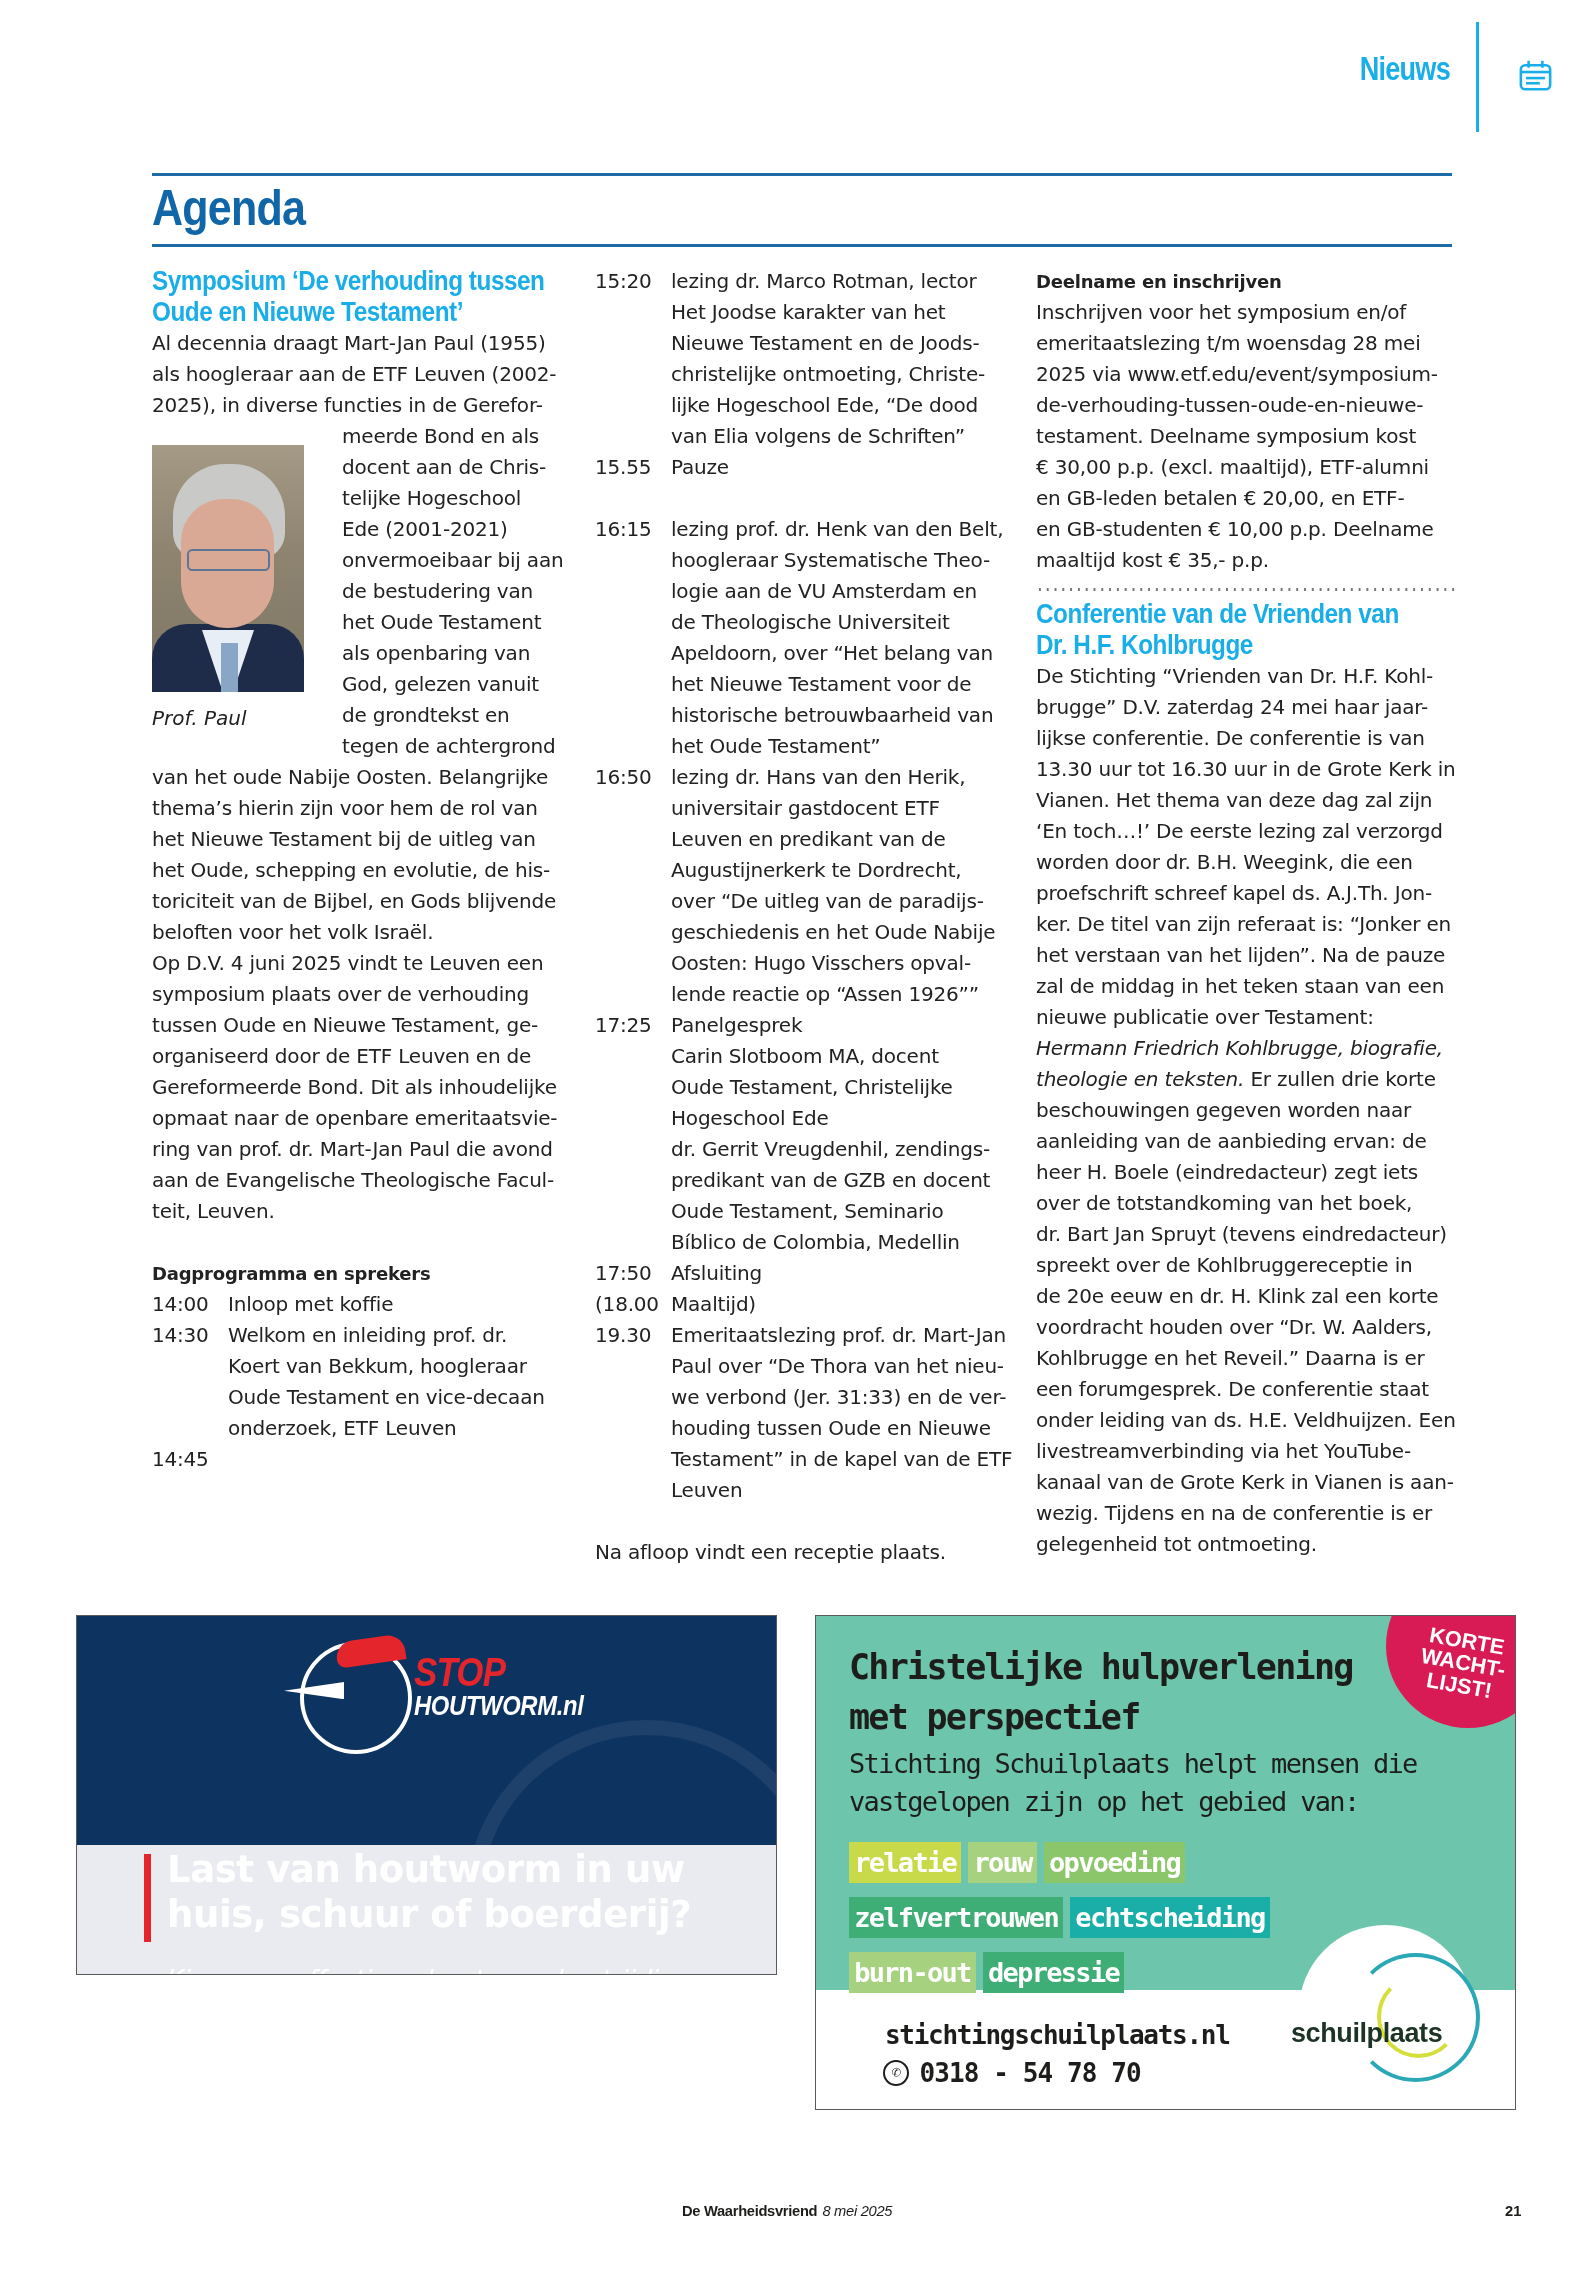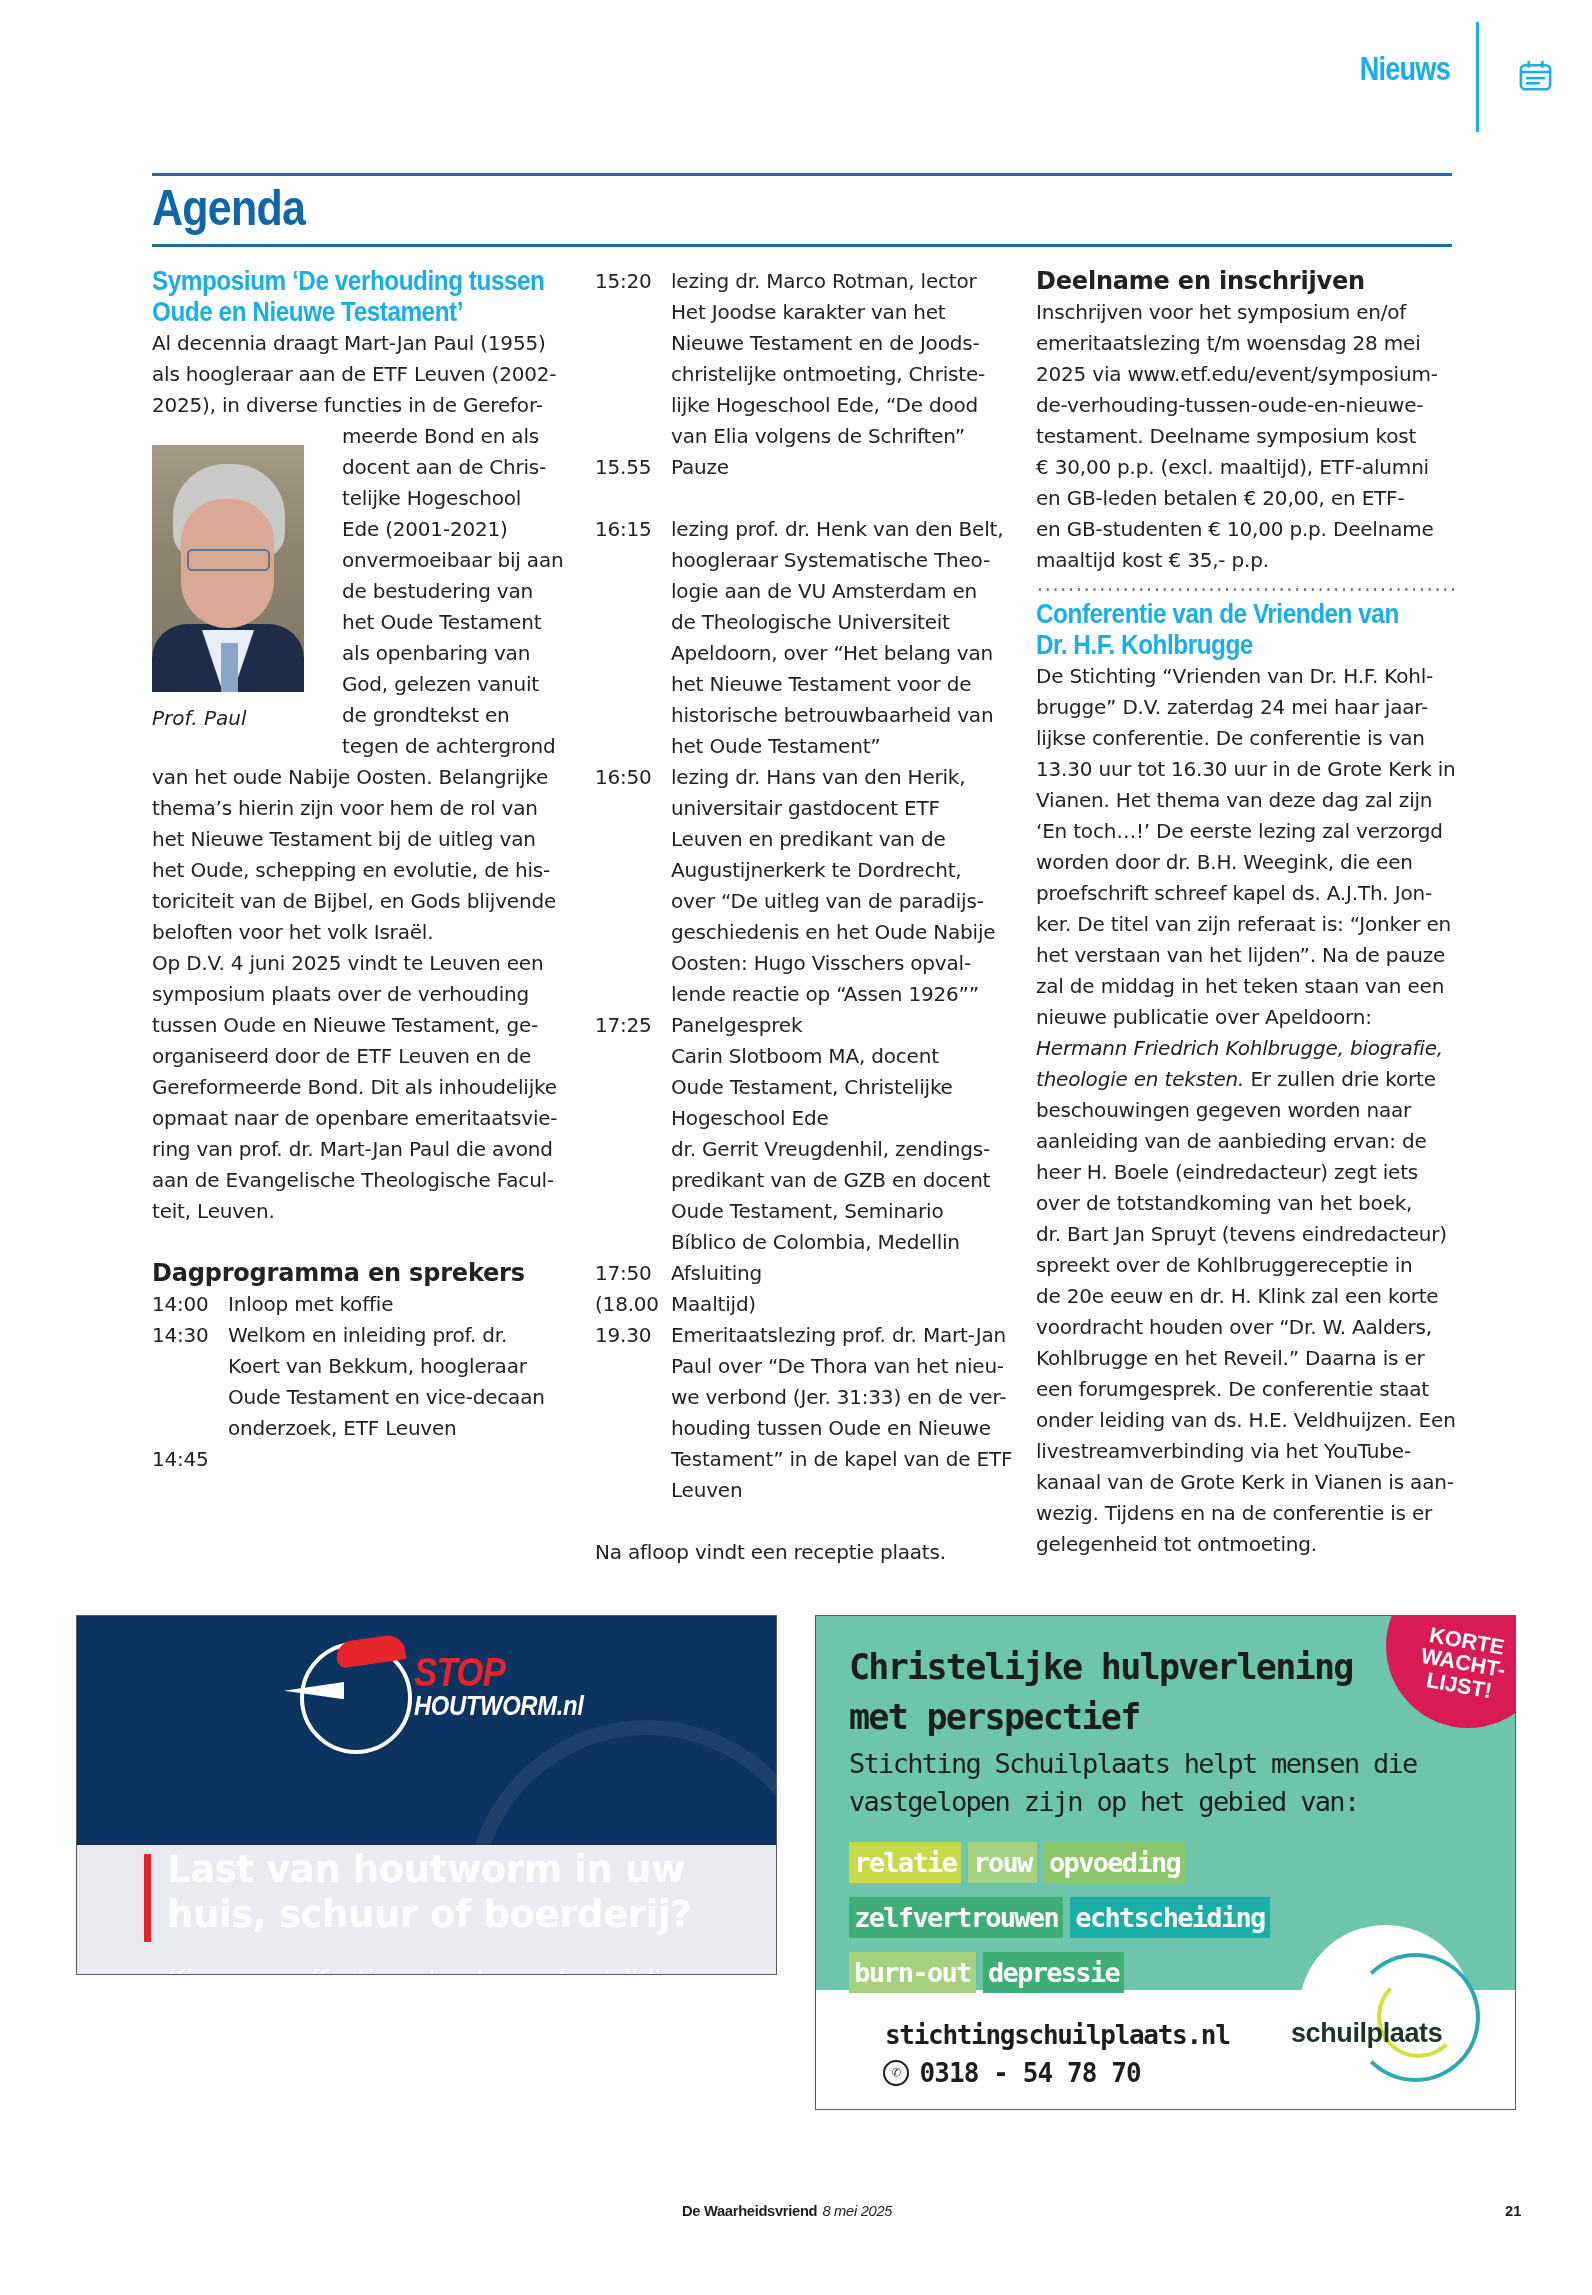--- a/index.html
+++ b/index.html
@@ -23,21 +23,21 @@
   
   .col { position: absolute; top: 266px; font-size: 20px; line-height: 31px;
     font-family: "DejaVu Sans", sans-serif; color: #222; letter-spacing: -0.2px; }
   .col1 { left: 152px; width: 414px; }
   .col2 { left: 595px; width: 423px; }
   .col3 { left: 1036px; width: 419px; }
 
   .h-blue { font-family: "Liberation Sans", sans-serif; font-weight: 700; font-size: 27px;
     line-height: 31px; color: #19aee8; letter-spacing: -0.5px; transform: scaleX(0.9);
     transform-origin: left center; white-space: nowrap; }
-  .h-bold { font-weight: 700; font-size: 24px; }
+  .h-bold { font-weight: 700; font-size: 18px; }
   .line { white-space: nowrap; display: block; height: 31px; }
   .indent { padding-left: 190px; }
   .gap { height: 31px; }
   .italic { font-style: italic; }
 
   .photo { position: absolute; left: 152px; top: 445px; width: 152px; height: 247px;
     background: linear-gradient(180deg, #a59a85 0%, #8f8570 40%, #7d7565 100%); overflow: hidden; }
   .photo .hair { position: absolute; left: 21px; top: 19px; width: 112px; height: 95px;
     border-radius: 52px 52px 26px 26px; background: #c9c9c7; }
   .photo .face { position: absolute; left: 29px; top: 54px; width: 93px; height: 129px;
@@ -331,21 +331,21 @@
     <span class="line">brugge” D.V. zaterdag 24 mei haar jaar-</span>
     <span class="line">lijkse conferentie. De conferentie is van</span>
     <span class="line">13.30 uur tot 16.30 uur in de Grote Kerk in</span>
     <span class="line">Vianen. Het thema van deze dag zal zijn</span>
     <span class="line">‘En toch…!’ De eerste lezing zal verzorgd</span>
     <span class="line">worden door dr. B.H. Weegink, die een</span>
     <span class="line">proefschrift schreef kapel ds. A.J.Th. Jon-</span>
     <span class="line">ker. De titel van zijn referaat is: “Jonker en</span>
     <span class="line">het verstaan van het lijden”. Na de pauze</span>
     <span class="line">zal de middag in het teken staan van een</span>
-    <span class="line">nieuwe publicatie over Apeldoorn:</span>
+    <span class="line">nieuwe publicatie over Testament:</span>
     <span class="line italic">Hermann Friedrich Kohlbrugge, biografie,</span>
     <span class="line"><span class="italic">theologie en teksten.</span><span> Er zullen drie korte</span></span>
     <span class="line">beschouwingen gegeven worden naar</span>
     <span class="line">aanleiding van de aanbieding ervan: de</span>
     <span class="line">heer H. Boele (eindredacteur) zegt iets</span>
     <span class="line">over de totstandkoming van het boek,</span>
     <span class="line">dr. Bart Jan Spruyt (tevens eindredacteur)</span>
     <span class="line">spreekt over de Kohlbruggereceptie in</span>
     <span class="line">de 20e eeuw en dr. H. Klink zal een korte</span>
     <span class="line">voordracht houden over “Dr. W. Aalders,</span>

